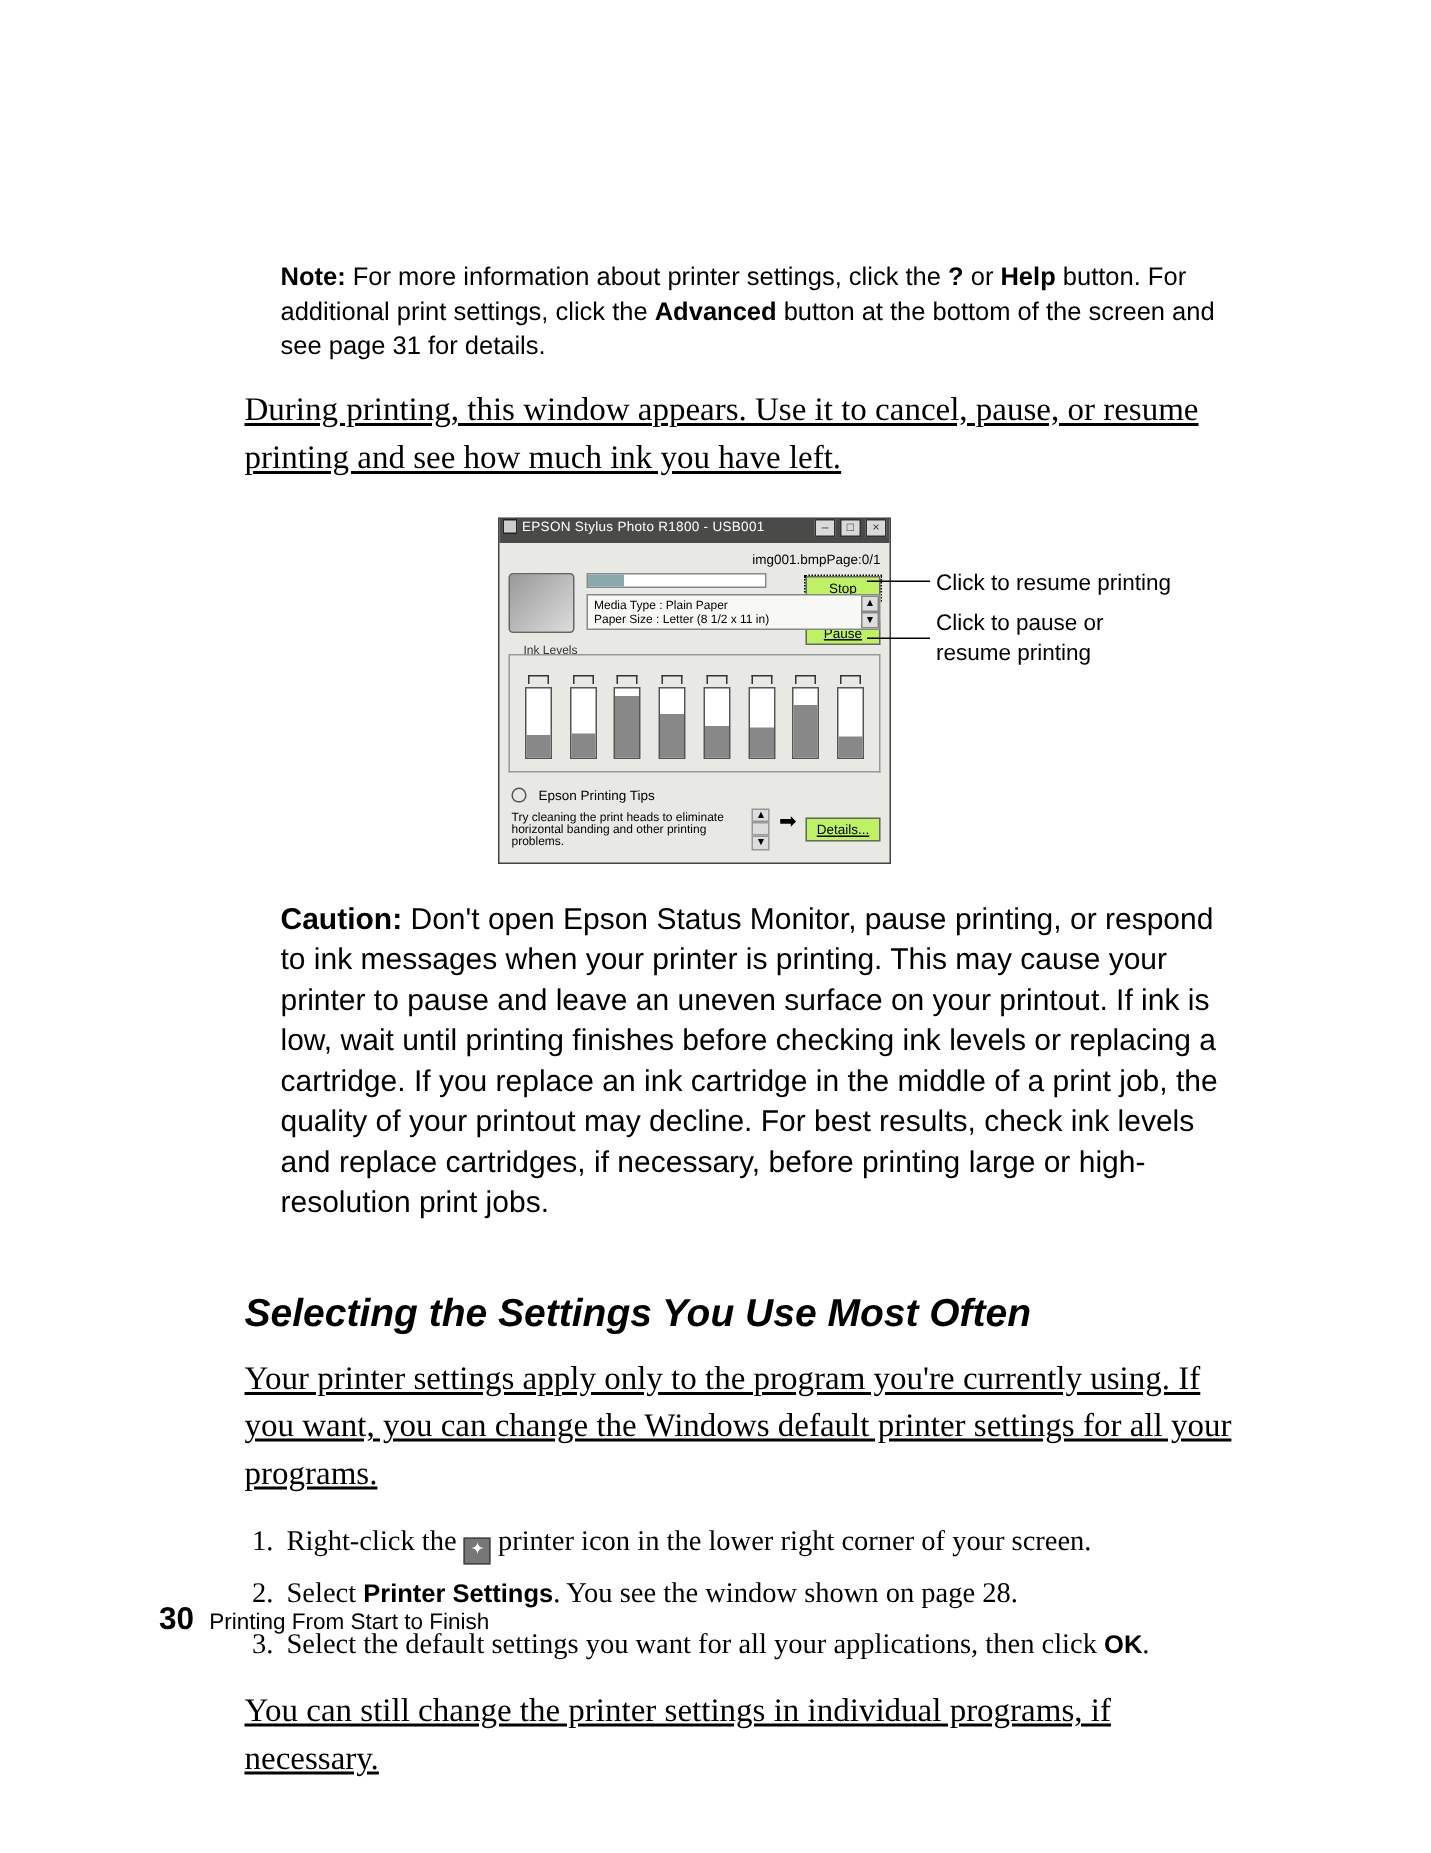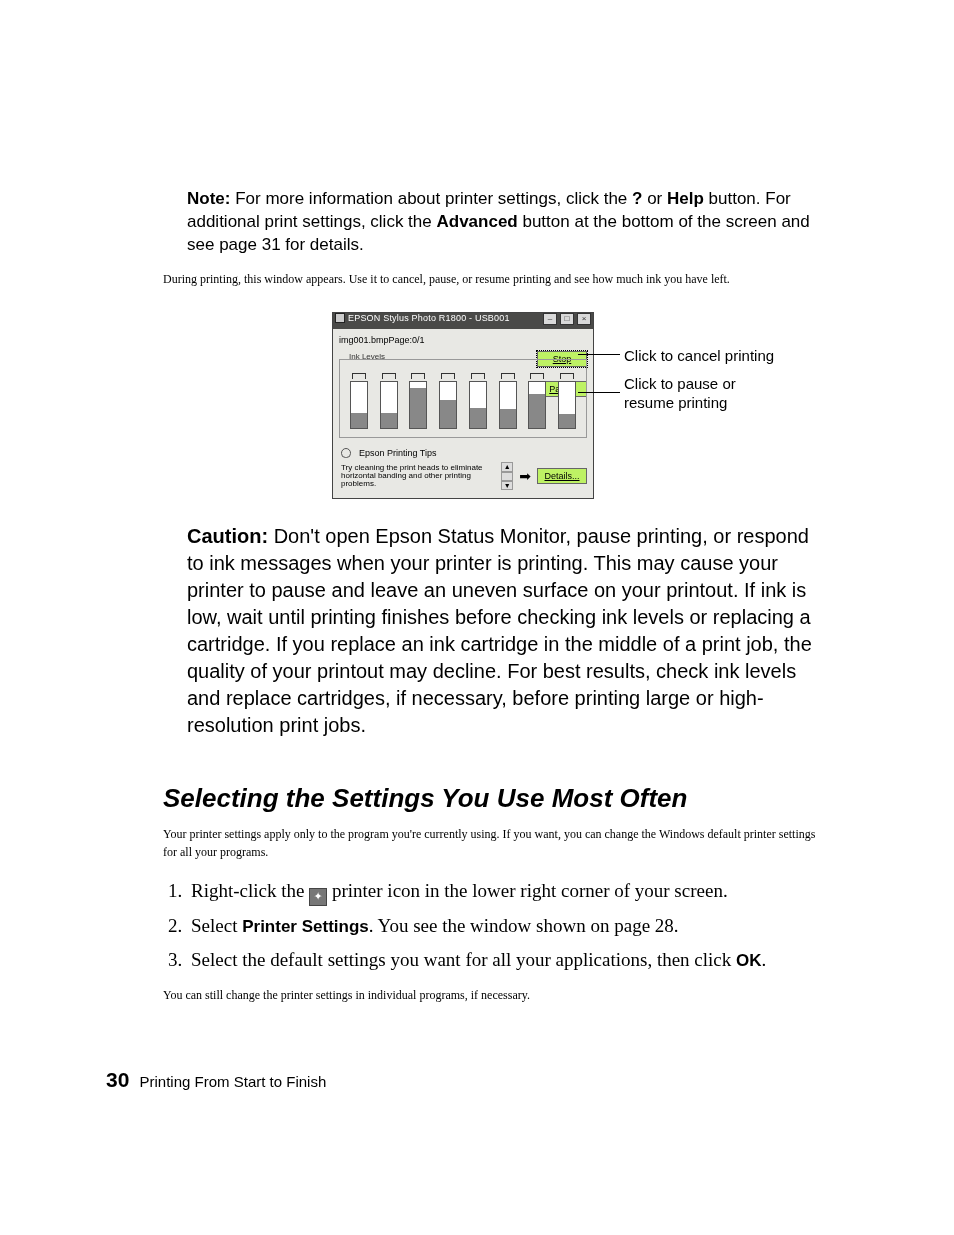--- a/index.html
+++ b/index.html
@@ -5,21 +5,21 @@
   * { box-sizing: border-box; margin: 0; padding: 0; }
   html, body { width: 954px; height: 1235px; background: #fff; }
   body {
     font-family: "Helvetica Neue", Arial, sans-serif;
     color: #000;
     position: relative;
   }
   .page {
     position: absolute;
     left: 163px;
-    top: 188px;
+    top: 174px;
     width: 660px;
   }
   .serif { font-family: "Adobe Garamond Pro", Garamond, Georgia, "Times New Roman", serif; }
   .sans  { font-family: "Helvetica Neue", Helvetica, Arial, sans-serif; }
 
   .note-block {
     margin-left: 24px;
     font-size: 17px;
     line-height: 1.35;
   }
@@ -28,23 +28,24 @@
     list-style: decimal;
     margin-top: 16px;
     margin-left: 0;
     padding-left: 24px;
     font-size: 19px;
     line-height: 1.45;
   }
   ol.steps li { padding-left: 4px; margin-bottom: 6px; }
 
   .body-para {
-    font-size: 12px;
+    font-size: 22px;
     line-height: 1.45;
     margin-top: 14px;
+    text-decoration: underline;
   }
 
   
   .fig-wrap {
     display: flex;
     align-items: flex-start;
     justify-content: center;
     margin: 24px 0 24px 0;
     gap: 30px;
   }
@@ -61,21 +62,21 @@
     background: #4a4a48;
     color: #fff;
     height: 16px;
     padding: 0 2px;
     gap: 3px;
   }
   .titlebar .tico { width:10px; height:10px; background:#ccc; border:1px solid #222; }
   .title-text { flex:1; font-size:9px; letter-spacing:.2px; }
   .tbtn { width:14px; height:12px; background:#d9d9d9; border:1px solid #333; font-size:8px; line-height:10px; text-align:center; color:#333;}
   .win-body { padding: 4px 6px 8px 6px; position: relative; }
-  .row { display:flex; justify-content: flex-start; margin: 2px 0;}
+  .row { display:flex; justify-content: flex-end; margin: 2px 0;}
   .progress-area { display:flex; gap:8px; margin-top:4px; }
   .printer-icon {
     width:44px; height:40px;
     background: linear-gradient(135deg,#999,#ddd);
     border:1px solid #666;
     border-radius:3px;
   }
   .pa-right { flex:1; display:flex; flex-direction:column; gap:4px; }
   .prog-bar { height:10px; width: 120px; background:#fff; border:1px solid #888; position:relative; }
   .prog-bar::after { content:""; position:absolute; left:0; top:0; bottom:0; width:20%; background:#8aa; }
@@ -176,20 +177,32 @@
       </div>
       <div class="win-body">
         <div class="row">
           <span>img001.bmp</span>
           <span>Page:0/1</span>
         </div>
         <div class="side-btns">
           <span class="btn focus">Stop</span>
           <span class="btn">Pause</span>
         </div>
+        <div class="progress-area">
+          <div class="printer-icon"></div>
+          <div class="pa-right">
+            <div class="prog-bar"></div>
+            <div class="media-box">
+              <div>Media Type : Plain Paper</div>
+              <div>Paper Size : Letter (8 1/2 x 11 in)</div>
+              <span class="sc-up">▲</span>
+              <span class="sc-dn">▼</span>
+            </div>
+          </div>
+        </div>
 
         <div class="grp" data-legend="Ink Levels">
           <div class="grp-border-top"></div>
           <div class="inks">
             <div class="ink-wrap">
                 <span class="cap"></span>
                 <div class="ink l1"></div>
               </div>
             <div class="ink-wrap">
                 <span class="cap"></span>
@@ -219,39 +232,39 @@
                 <span class="cap"></span>
                 <div class="ink l8"></div>
               </div>
           </div>
         </div>
 
         <div class="tips-row">
           <span class="bulb"></span>
           <span>Epson Printing Tips</span>
         </div>
-        <div class="bottom-row" style="align-items:center;">
+        <div class="bottom-row" style="align-items:flex-start;">
           <div class="tip-box">
             <span>Try cleaning the print heads to eliminate horizontal banding and other printing problems.</span>
             <div class="tip-scroll">
                 <div>▲</div>
                 <div></div>
                 <div>▼</div>
               </div>
           </div>
           <span class="arrow-big">➡</span>
           <span class="btn" style="align-self:center;">Details...</span>
         </div>
       </div>
     </div>
 
     <div class="callouts sans" style="position:relative;">
       <span class="lead lead1"></span>
       <span class="lead lead2"></span>
-      <div class="call1">Click to cancel printing</div>
+      <div class="call1">Click to resume printing</div>
       <div>Click to pause or resume printing</div>
     </div>
   </div>
 
   <p class="caution-block sans">
     <b>Caution:</b><span> Don't open Epson Status Monitor, pause printing, or respond to ink messages when your printer is printing. This may cause your printer to pause and leave an uneven surface on your printout. If ink is low, wait until printing finishes before checking ink levels or replacing a cartridge. If you replace an ink cartridge in the middle of a print job, the quality of your printout may decline. For best results, check ink levels and replace cartridges, if necessary, before printing large or high-resolution print jobs.</span>
   </p>
 
   <h2 class="section sans">Selecting the Settings You Use Most Often</h2>
 

